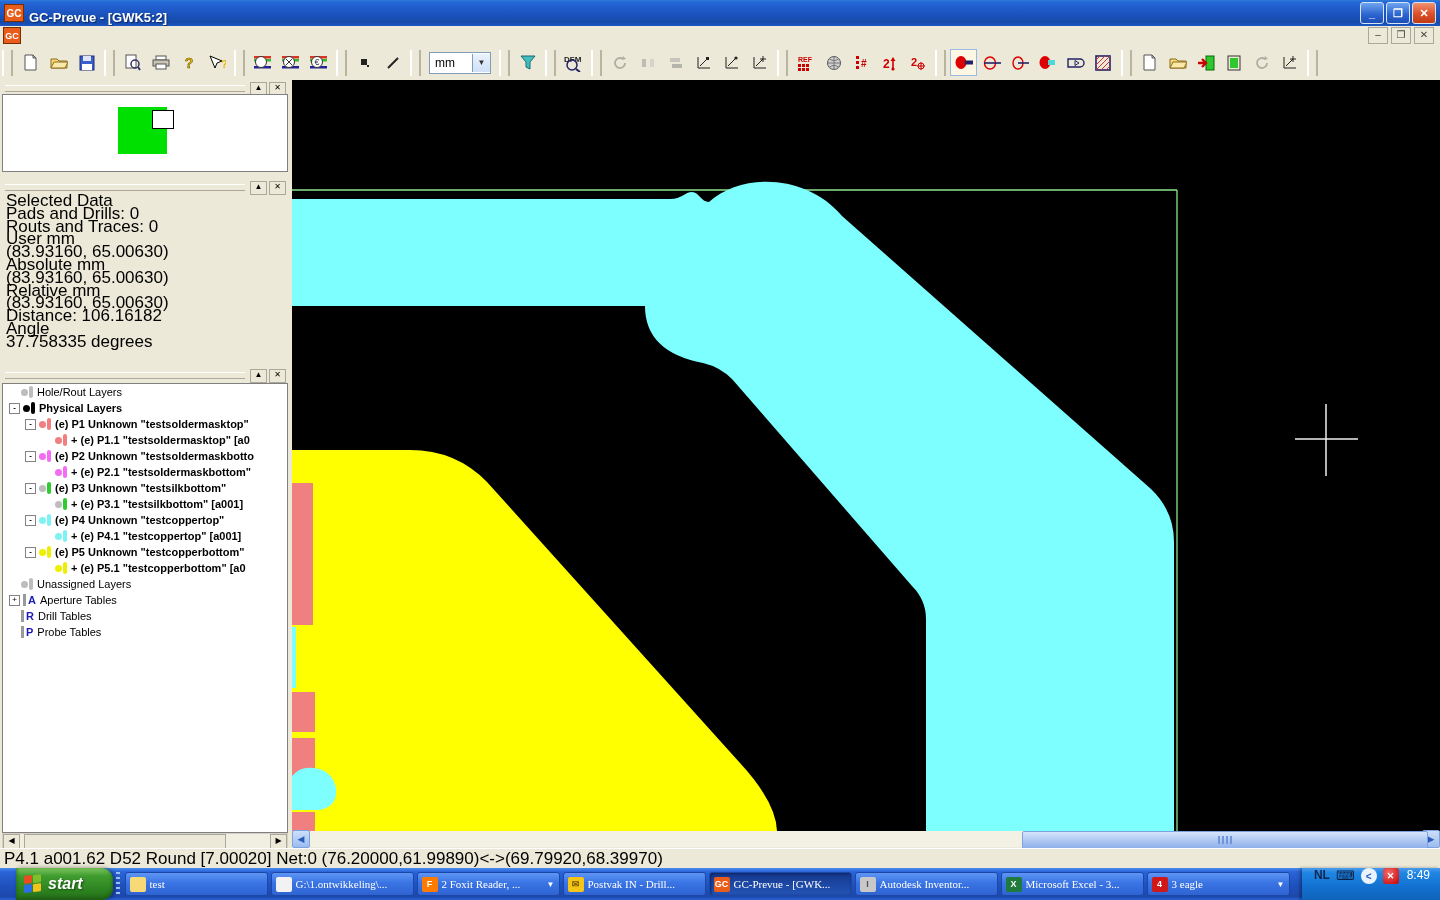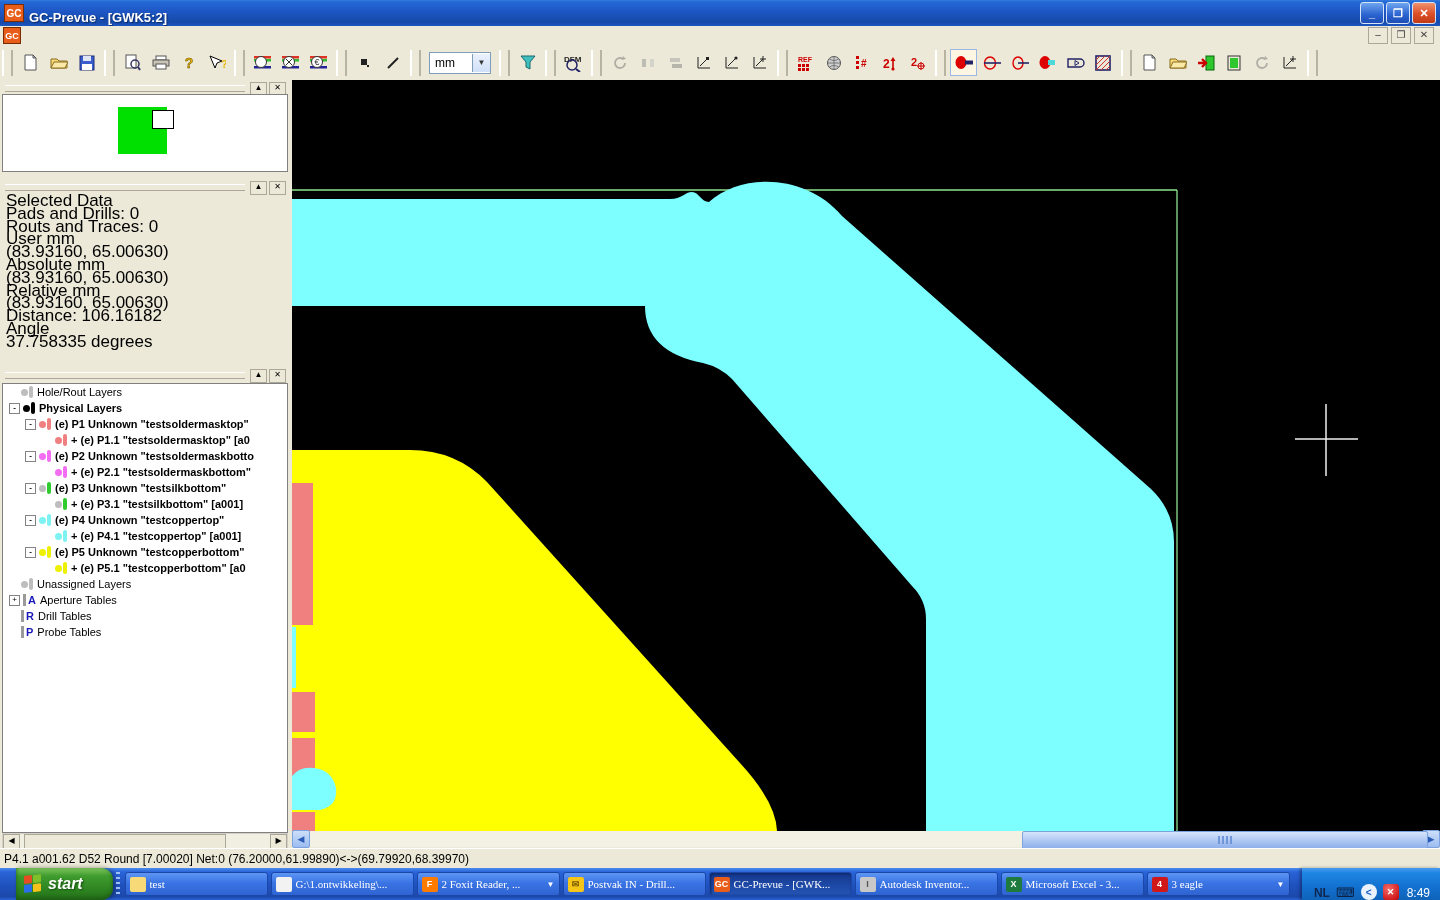--- a/index.html
+++ b/index.html
@@ -73,39 +73,39 @@
   .cs-arrow{width:16px;height:16px;flex:none;background:linear-gradient(180deg,#cddff9,#9cbcf0);border:1px solid #7da2e0;border-radius:2px;
     color:#2a5bb8;font-size:9px;display:flex;align-items:center;justify-content:center;}
   #cs-track{flex:1;position:relative;height:16px;}
   #cs-thumb{position:absolute;left:712px;top:0;width:404px;height:16px;border-radius:2px;
     background:linear-gradient(180deg,#d7e5fc,#aac4f2 60%,#8fb0ea);border:1px solid #7da2e0;}
   #cs-grip{position:absolute;left:50%;top:4px;width:14px;height:8px;margin-left:-7px;
     background:repeating-linear-gradient(90deg,#6f96d8 0 2px,transparent 2px 4px);}
 
   
   #statusbar{left:0;top:848px;width:1440px;height:20px;background:#ece9d8;border-top:1px solid #fff;
-    display:flex;align-items:center;font-size:12px;color:#000;padding-left:4px;box-sizing:border-box;}
+    display:flex;align-items:center;font-size:17px;color:#000;padding-left:4px;box-sizing:border-box;}
 
   
   #taskbar{left:0;top:868px;width:1440px;height:32px;
     background:linear-gradient(180deg,#4b8df0 0%,#2a64d8 12%,#1f51bd 55%,#1c48ab 90%,#2a64d8 100%);display:flex;align-items:center;}
   #start-btn{width:97px;height:32px;border-radius:0 12px 12px 0;display:flex;align-items:center;gap:6px;padding-left:8px;box-sizing:border-box;
     background:linear-gradient(180deg,#7ec65e 0%,#3f9c2e 25%,#2d8320 70%,#256f1a 100%);box-shadow:inset 0 -2px 4px #1c5a12, 2px 0 4px rgba(0,0,0,.4);margin-left:16px;}
   #start-flag{width:18px;height:18px;display:grid;grid-template-columns:8px 8px;grid-template-rows:8px 8px;gap:1px;transform:skewY(-6deg);}
   #start-flag i{display:block;border-radius:1px;}
   #start-label{color:#fff;font-size:16px;font-weight:bold;font-style:italic;text-shadow:1px 1px 2px #124a0c;}
   #ql-grip{width:14px;height:24px;margin:0 3px;background:repeating-linear-gradient(180deg,#9cc0f5 0 2px,transparent 2px 5px);width:4px;}
   .task-btn{width:143px;height:24px;margin:0 1.5px;border-radius:3px;flex:none;display:flex;align-items:center;gap:4px;padding:0 4px;box-sizing:border-box;
     background:linear-gradient(180deg,#5e96f5 0%,#3a74e4 45%,#2f63d2 100%);border:1px solid #1b47a8;color:#fff;font-size:11px;
     white-space:nowrap;overflow:hidden;}
   .task-btn.active{background:linear-gradient(180deg,#16388c,#1d4aa8 60%,#2554b4);box-shadow:inset 1px 1px 3px #0d2564;}
   .task-btn .ticon{width:16px;height:15px;flex:none;border-radius:2px;font-size:9px;font-weight:bold;display:flex;align-items:center;justify-content:center;}
   .task-btn .tlabel{overflow:hidden;text-overflow:ellipsis;flex:1;font-family:Liberation Serif, serif;}
   .task-btn .tdrop{flex:none;font-size:8px;padding-left:2px;}
-  #tray{margin-left:auto;height:32px;display:flex;align-items:flex-end;gap:6px;padding:0 10px 0 12px;
+  #tray{margin-left:auto;height:32px;display:flex;align-items:flex-start;gap:6px;padding:0 10px 0 12px;
     background:linear-gradient(180deg,#4a9bee 0%,#1f86e4 15%,#1270cf 60%,#0f63b8 100%);box-shadow:-2px 0 3px rgba(0,0,0,.35);}
   #tray-lang{font-size:12px;font-weight:bold;color:#10264f;}
   #tray-kbd{font-size:13px;color:#0d2145;}
   .tray-circle{width:16px;height:16px;border-radius:50%;background:#eaf3fd;color:#1b5cc8;font-size:10px;font-weight:bold;
     display:flex;align-items:center;justify-content:center;}
   .tray-shield{width:16px;height:16px;border-radius:3px;background:radial-gradient(circle at 35% 30%,#f56a6a,#c40000);color:#fff;
     font-size:9px;font-weight:bold;display:flex;align-items:center;justify-content:center;}
   #tray-clock{color:#fff;font-size:12px;margin-left:2px;}
 </style>
 </head>

